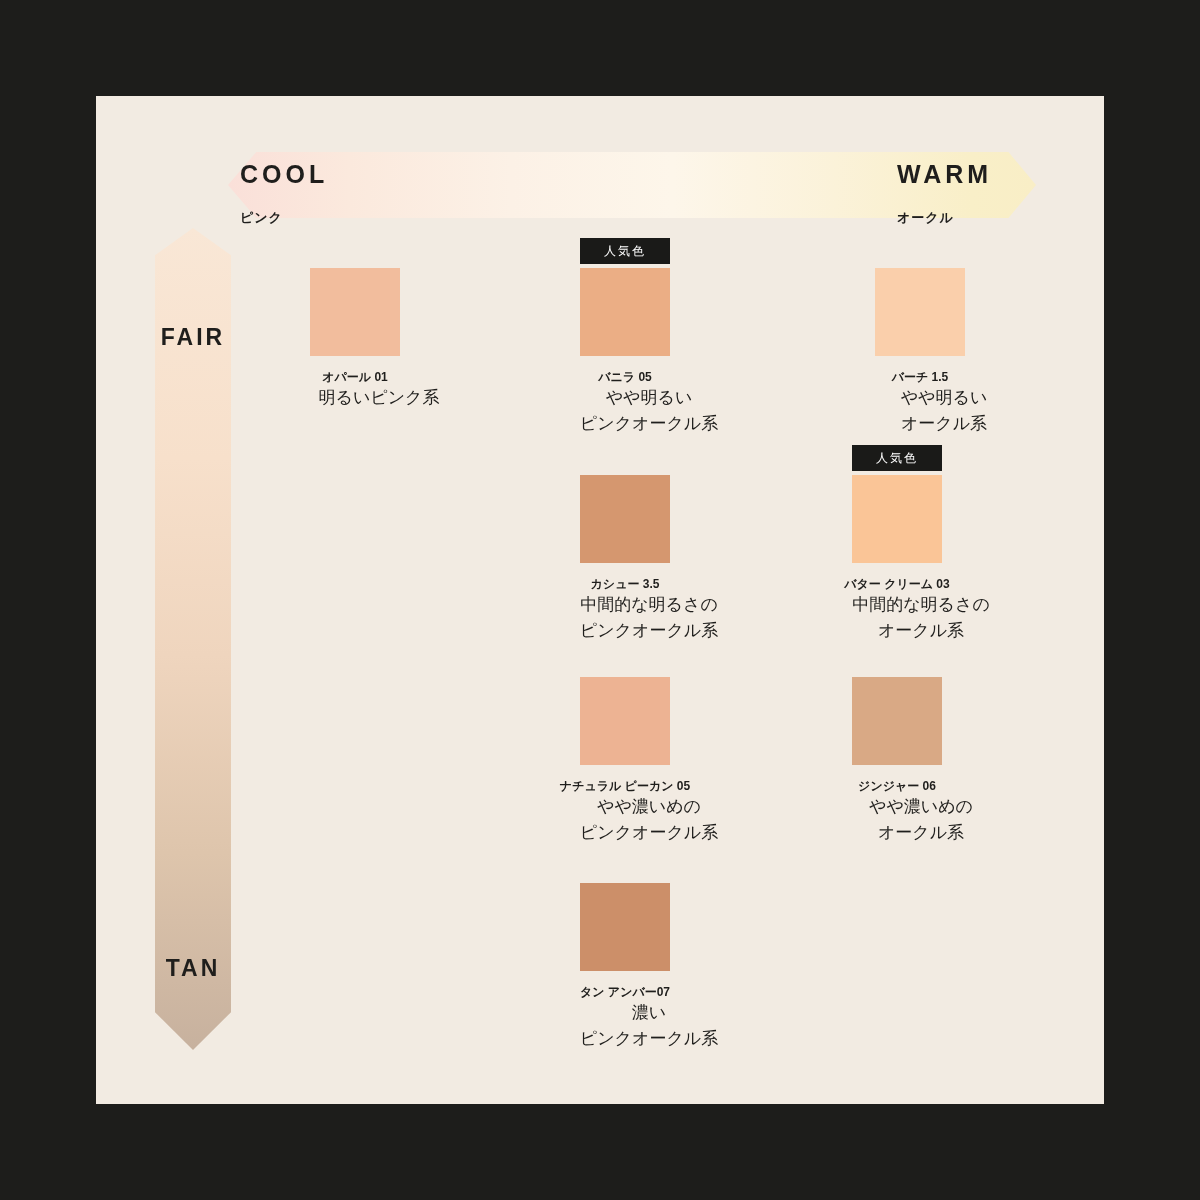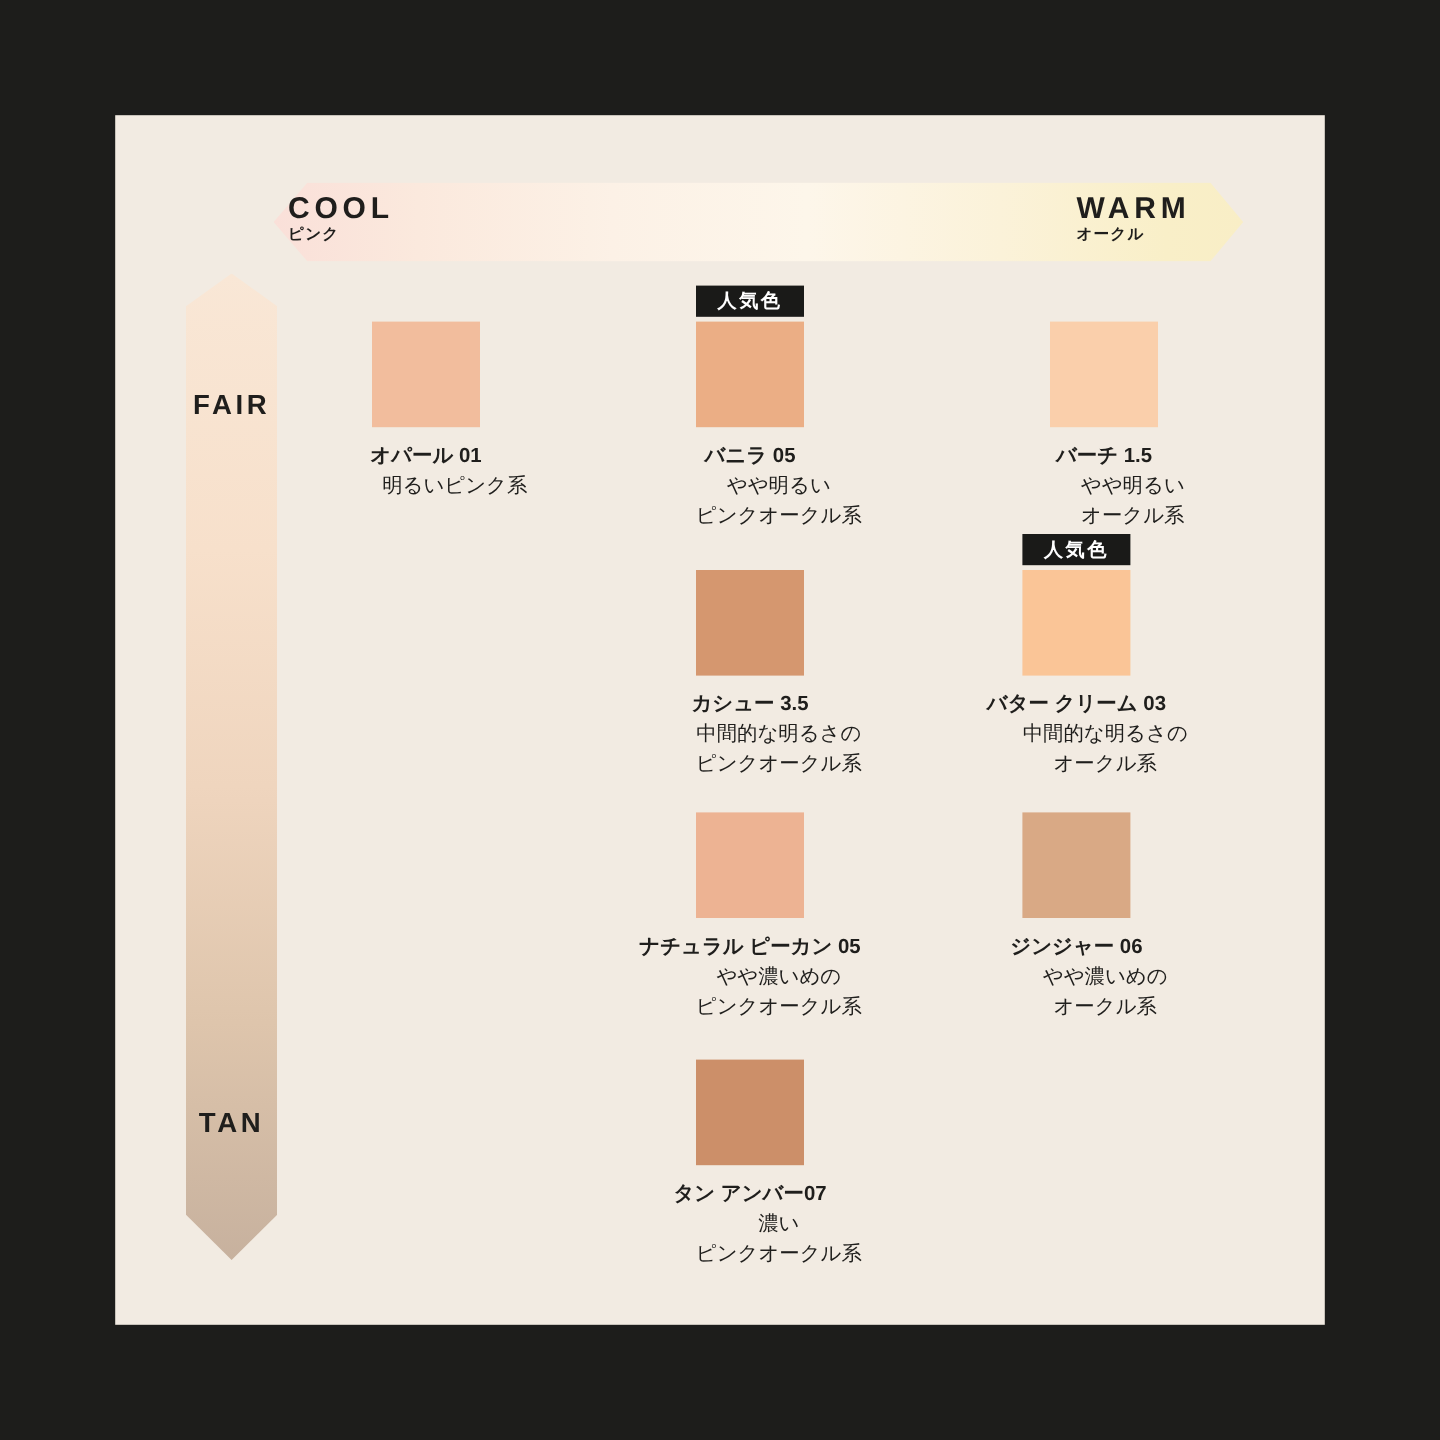--- a/index.html
+++ b/index.html
@@ -16,49 +16,49 @@
   
   #h-arrow{
     position:absolute;left:228px;top:152px;width:808px;height:66px;
     background:linear-gradient(90deg,#FAE0D9 0%,#FBE9DD 15%,#FCF1E6 35%,#FDF6EA 55%,#FBF2D9 75%,#F9EFC8 92%,#F9EEC6 100%);
     clip-path:polygon(0% 50%,3.5% 0%,96.6% 0%,100% 50%,96.6% 100%,3.5% 100%);
   }
   .h-axis-label{
     position:absolute;top:162px;width:140px;text-align:left;line-height:1;
   }
   .h-axis-label .main{font-size:25px;font-weight:bold;letter-spacing:4px;}
-  .h-axis-label .sub{font-size:13px;font-weight:bold;letter-spacing:1px;margin-top:1px;}
+  .h-axis-label .sub{font-size:13px;font-weight:bold;letter-spacing:1px;margin-top:24px;}
   #cool-label{left:240px;}
   #warm-label{left:897px;}
   
   #v-arrow{
     position:absolute;left:155px;top:228px;width:76px;height:822px;
     background:linear-gradient(180deg,#F9E7D6 0%,#F7E0CB 28%,#EFD5BE 52%,#DEC5AC 76%,#C7B19E 100%);
     clip-path:polygon(50% 0%,100% 3.3%,100% 95.4%,50% 100%,0% 95.4%,0% 3.3%);
   }
   .v-axis-label{
     position:absolute;left:155px;width:76px;text-align:center;
     font-size:23px;font-weight:bold;letter-spacing:3px;line-height:1;
   }
   #fair-label{top:326px;}
-  #tan-label{top:924px;}
+  #tan-label{top:957px;}
   
   .shade-cell{
     position:absolute;display:flex;flex-direction:column;align-items:center;
     text-align:center;
   }
   .popular-badge{
     width:90px;height:26px;margin-bottom:4px;
     background:#1A1A18;color:#FFFFFF;
-    font-size:16px;font-weight:bold;letter-spacing:2px;
+    font-size:12px;font-weight:normal;letter-spacing:2px;
     display:flex;align-items:center;justify-content:center;
   }
   .popular-badge.hidden{visibility:hidden;}
   .shade-swatch{width:90px;height:88px;}
-  .shade-name{margin-top:13px;font-size:17px;font-weight:bold;line-height:1.35;}
+  .shade-name{margin-top:13px;font-size:12px;font-weight:bold;line-height:1.35;}
   .shade-desc{font-size:17px;line-height:1.5;margin-left:48px;}
 </style>
 </head>
 <body>
 
 <div id="panel"></div>
 
 <div id="h-arrow"></div>
 <div id="cool-label" class="h-axis-label">
   <div class="main">COOL</div>

